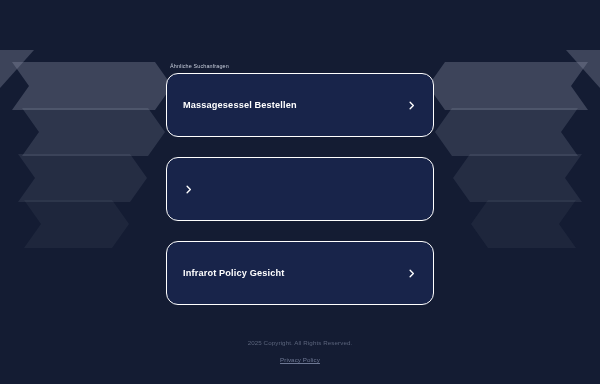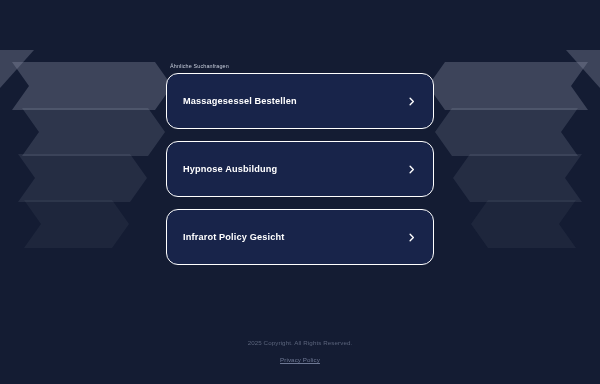--- a/index.html
+++ b/index.html
@@ -44,29 +44,29 @@
     color: #c9cfdd;
     letter-spacing: 0.15px;
     margin: 0 0 3px 4px;
     line-height: 8px;
     white-space: nowrap;
   }
 
   .search-card {
     box-sizing: border-box;
     width: 268px;
-    height: 56px;
+    height: 64px;
     background: #18244a;
     border: 1.6px solid #ffffff;
     border-radius: 12px;
     display: flex;
     align-items: center;
     justify-content: space-between;
     padding: 0 16px;
-    margin-bottom: 12px;
+    margin-bottom: 20px;
     cursor: pointer;
   }
 
   .search-card-label {
     font-size: 9.2px;
     font-weight: bold;
     color: #ffffff;
     letter-spacing: 0.15px;
     white-space: nowrap;
   }
@@ -138,21 +138,20 @@
     <div class="search-card">
       <span class="search-card-label">Massagesessel Bestellen</span>
       <span class="chevron-right-icon">
         <svg viewBox="0 0 24 24" fill="none" stroke="#ffffff" stroke-width="3" stroke-linecap="round" stroke-linejoin="round" width="11" height="11">
           <polyline points="9 5 16 12 9 19"></polyline>
         </svg>
       </span>
     </div>
 
     <div class="search-card">
-      <span class="search-card-label">Hypnose Ausbildung</span>
       <span class="chevron-right-icon">
         <svg viewBox="0 0 24 24" fill="none" stroke="#ffffff" stroke-width="3" stroke-linecap="round" stroke-linejoin="round" width="11" height="11">
           <polyline points="9 5 16 12 9 19"></polyline>
         </svg>
       </span>
     </div>
 
     <div class="search-card">
       <span class="search-card-label">Infrarot Policy Gesicht</span>
       <span class="chevron-right-icon">

